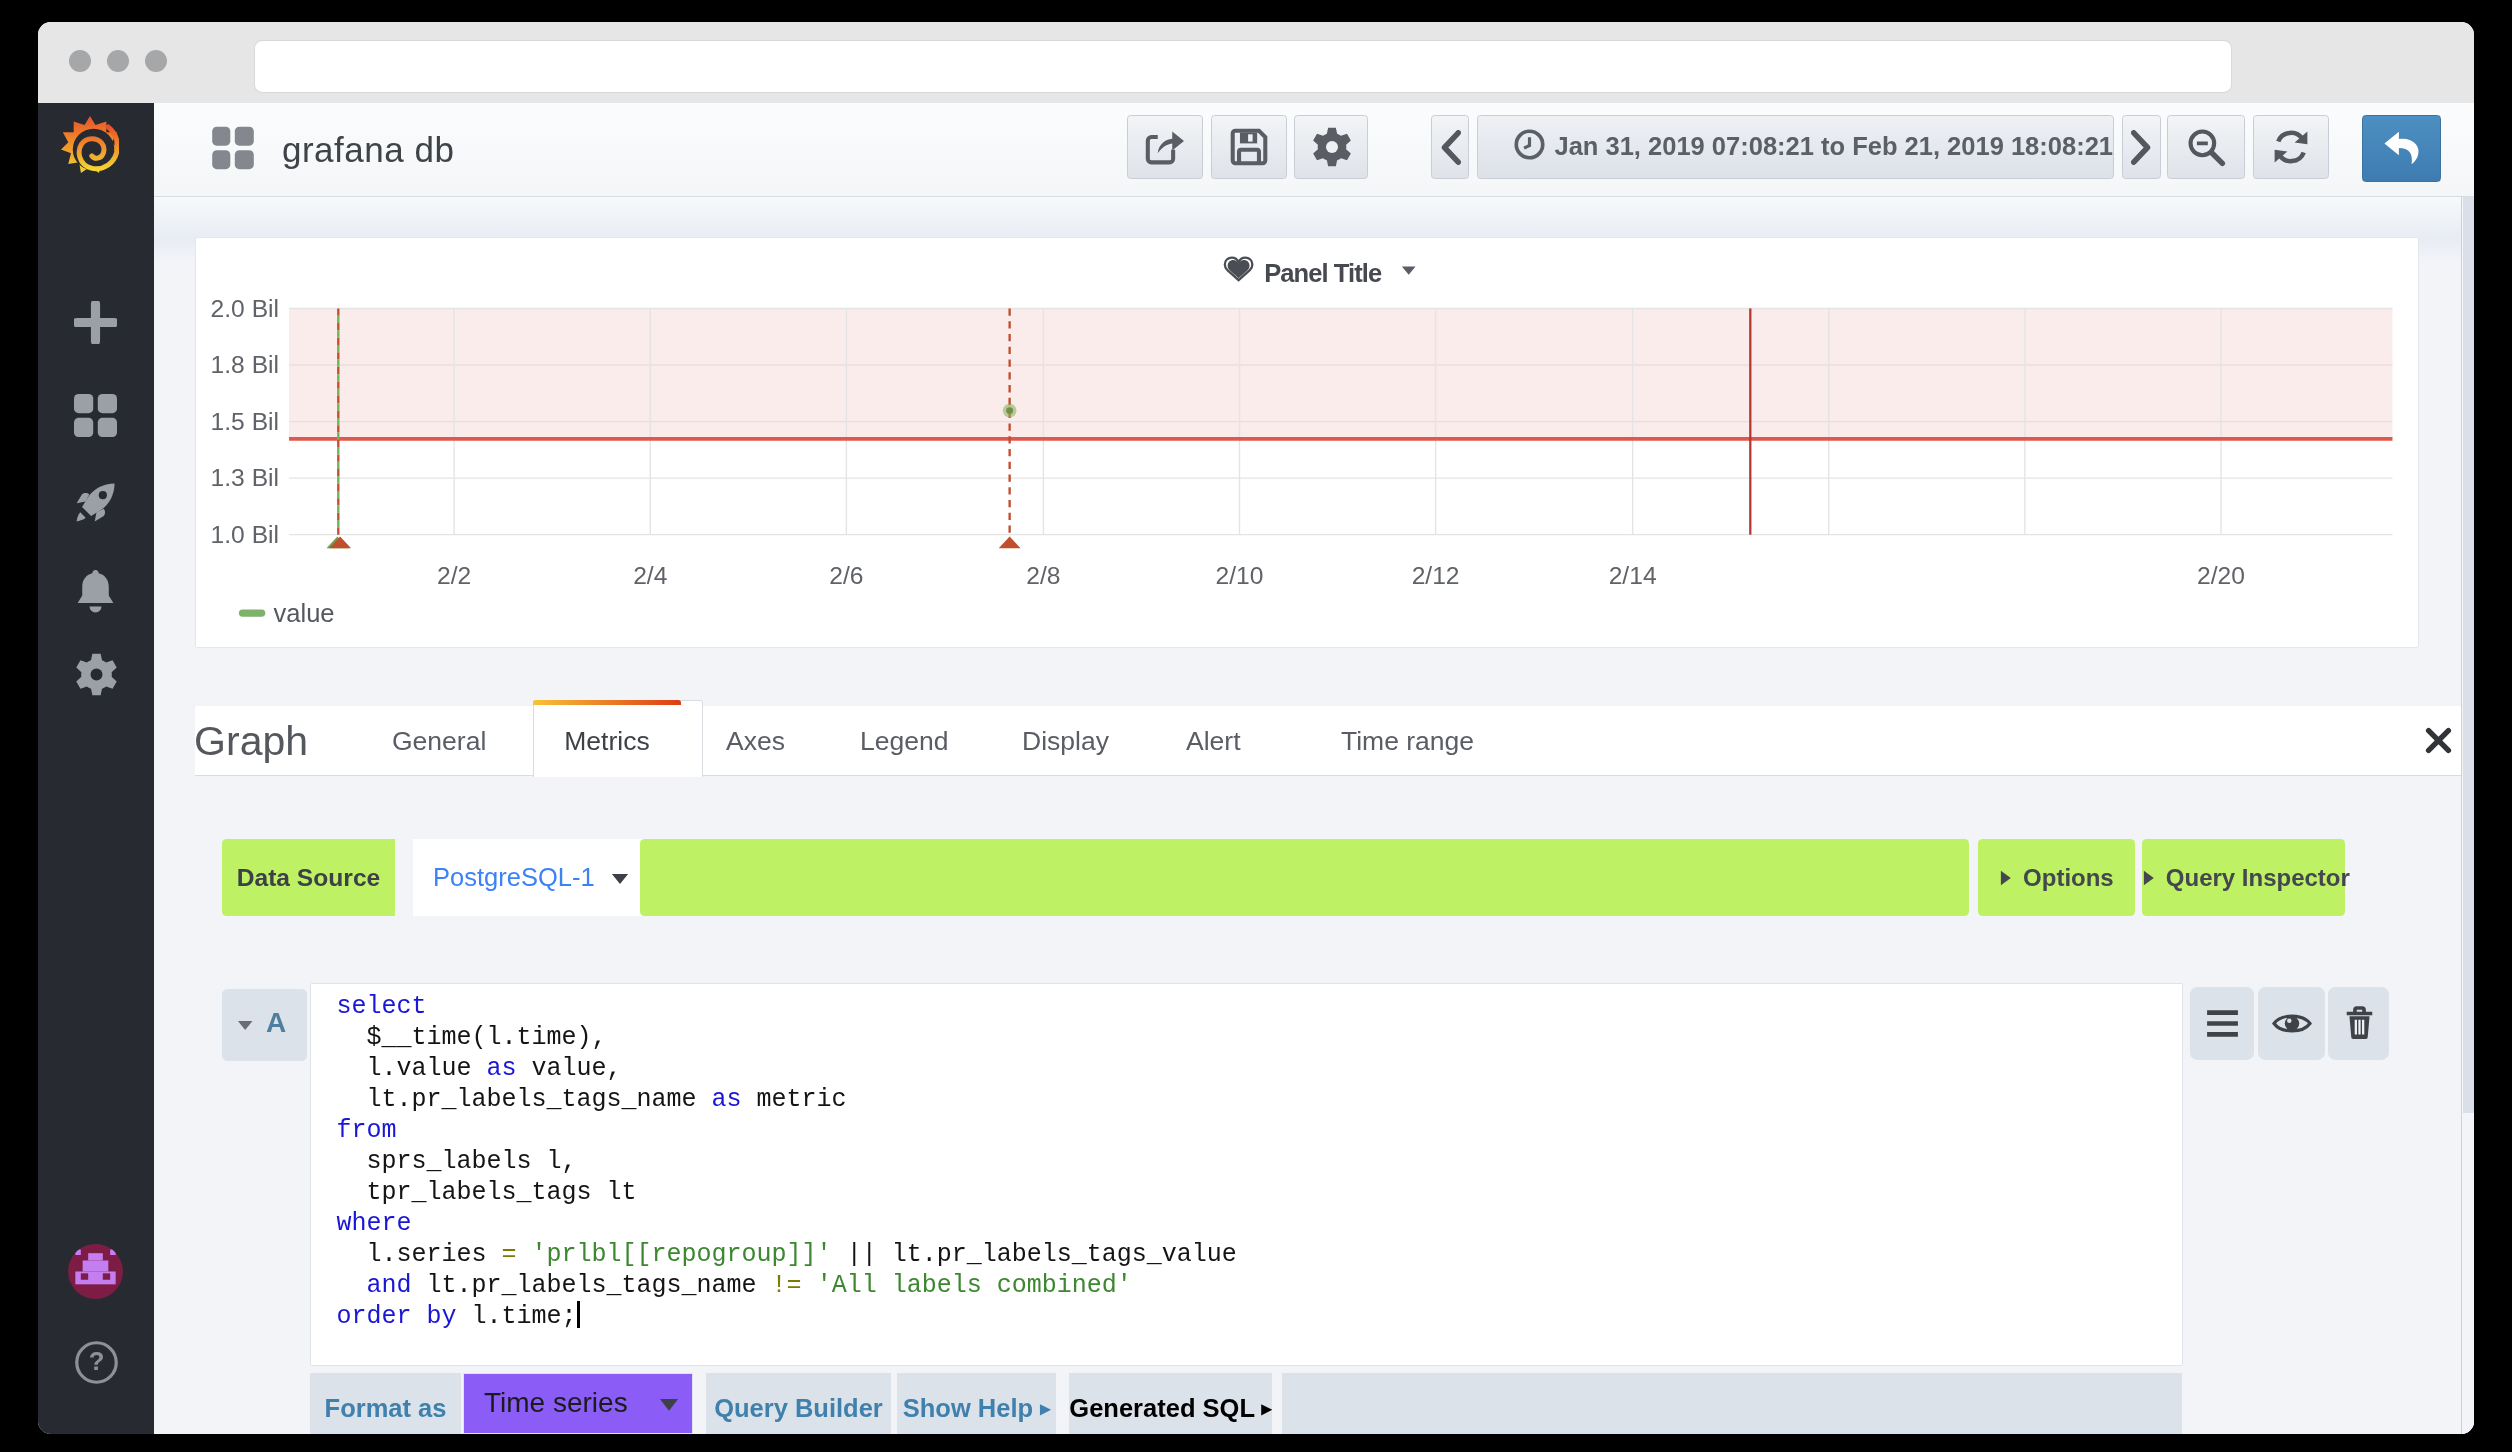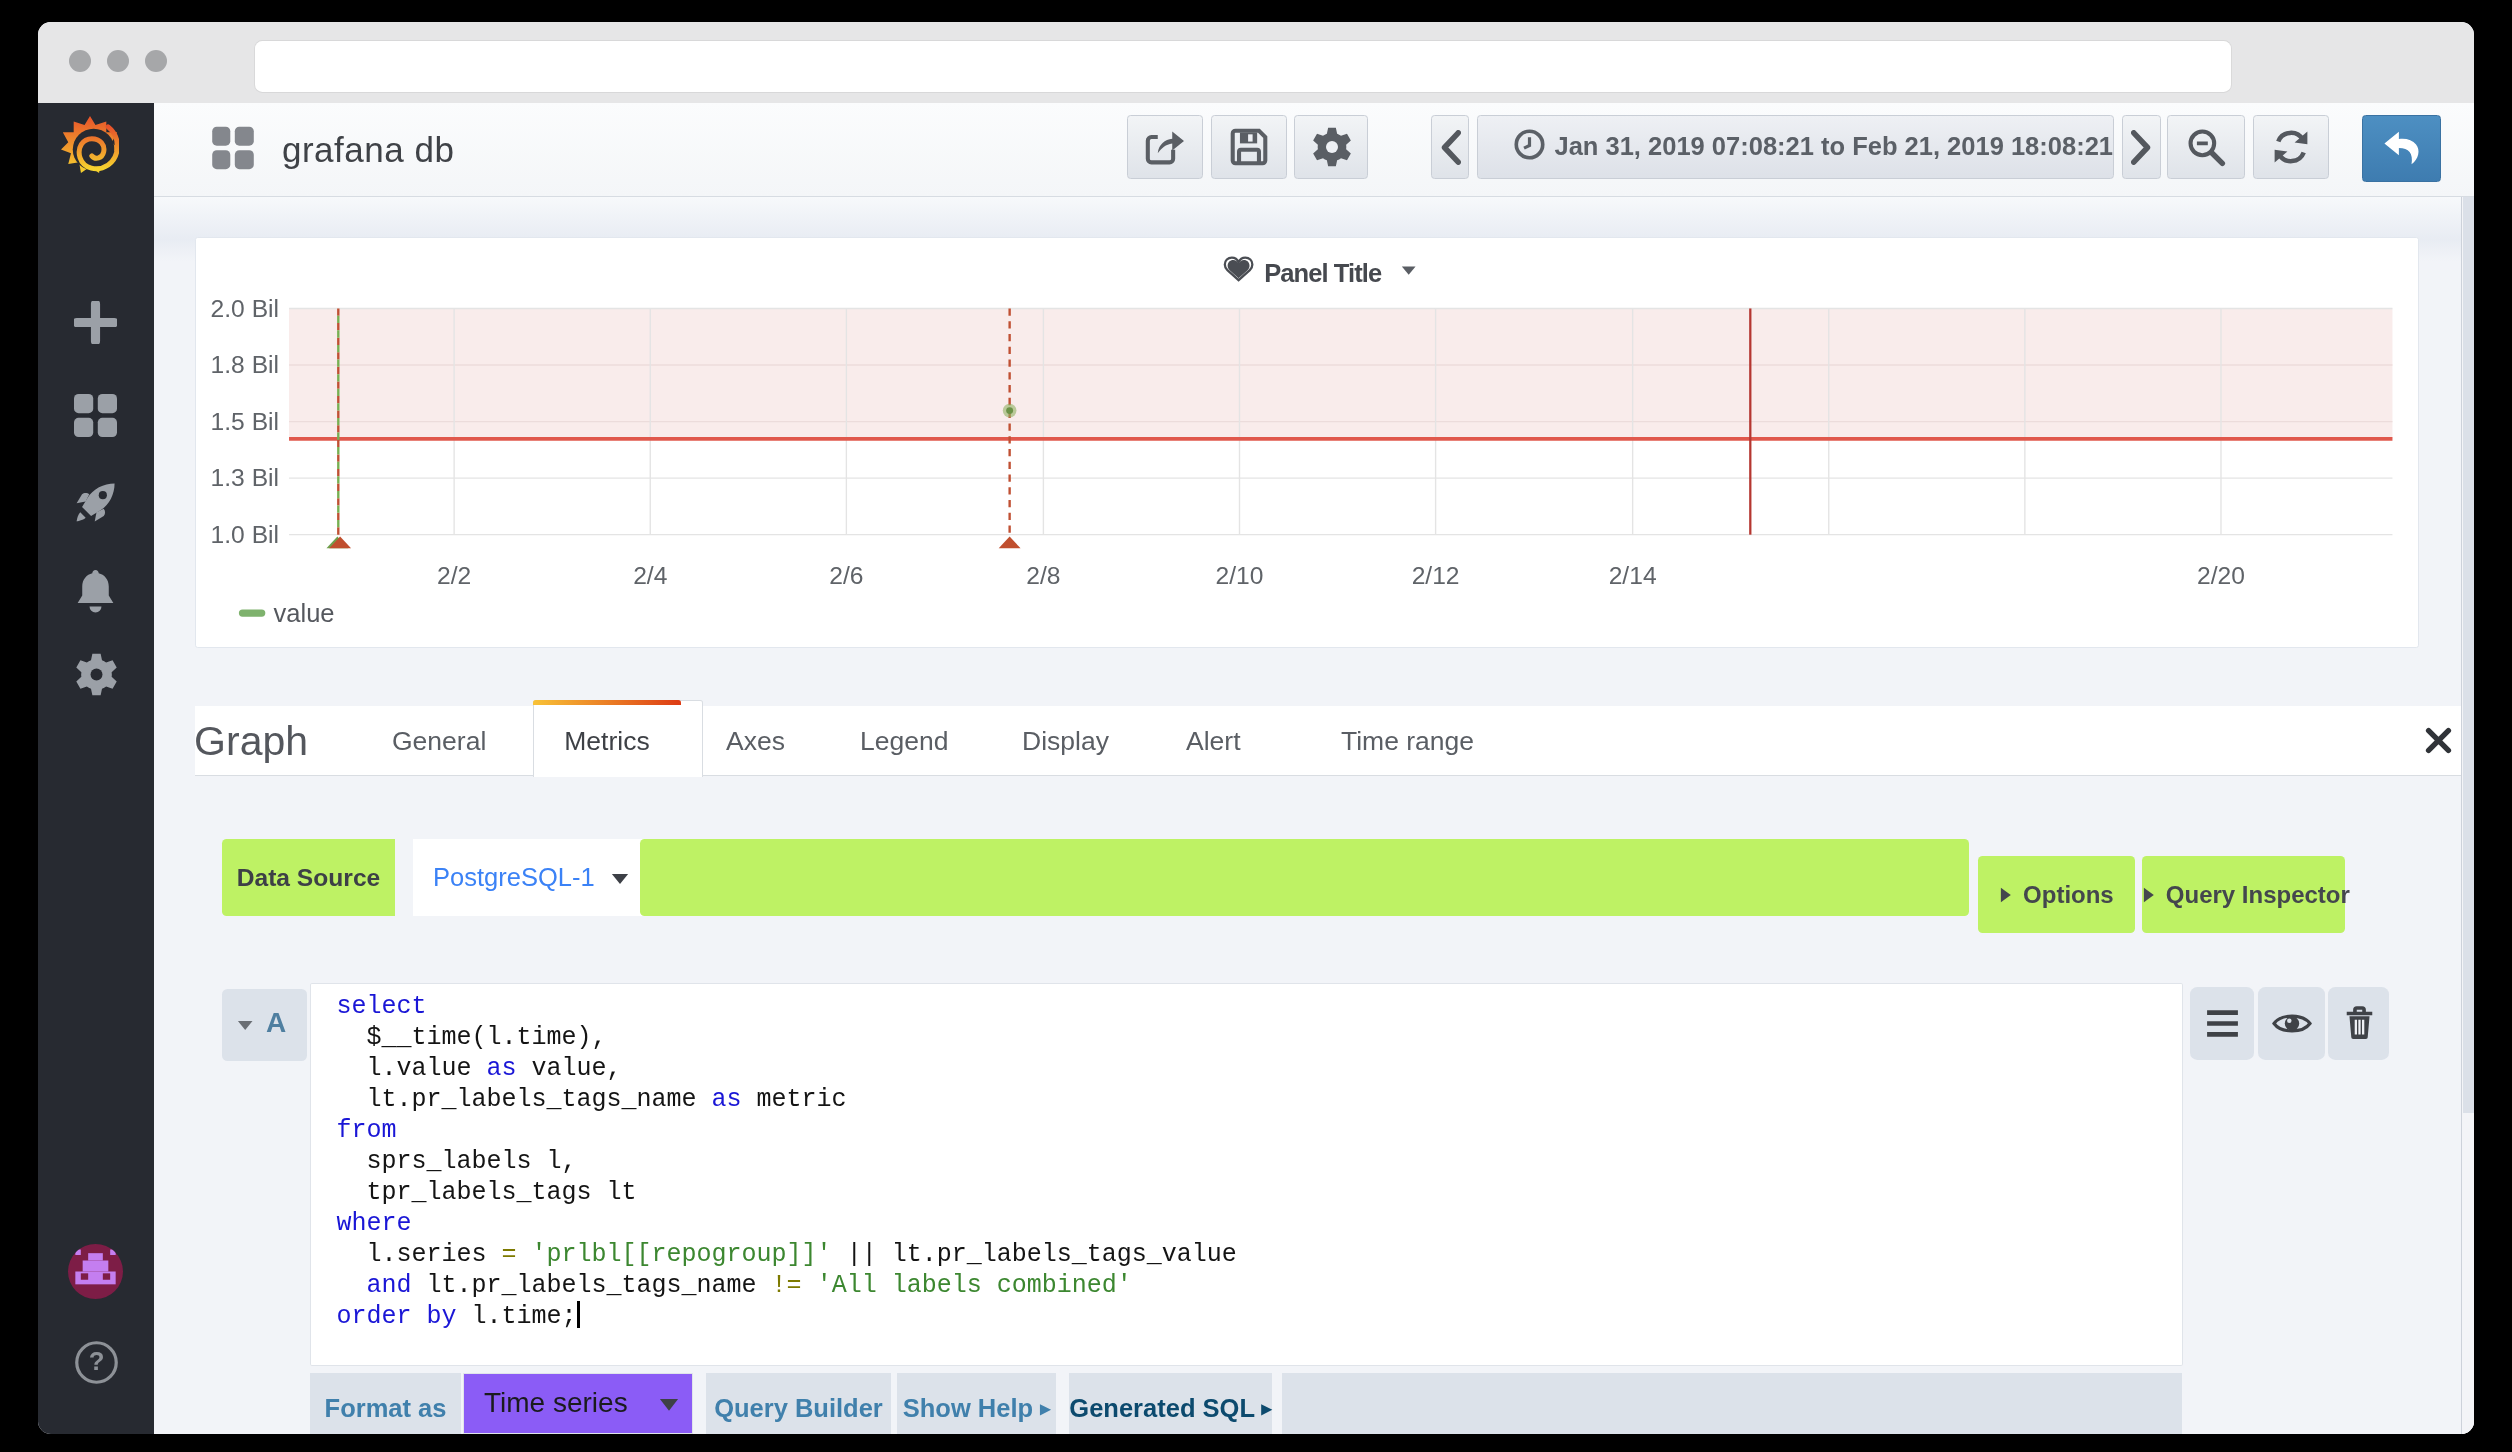--- a/index.html
+++ b/index.html
@@ -32,21 +32,21 @@
 #tabrow { position:absolute; left:41px; top:509px; width:2266px; height:70px; background:#fff; border-bottom:0.9px solid #d9dde2; }
 
 .dsbox { position:absolute; background:#bef264; }
 
 #editor { position:absolute; left:156px; top:786px; width:1873px; height:383px; background:#fff; border:0.9px solid #e0e4ea; border-radius:1.8px; }
 pre.code { position:absolute; left:25.5px; top:7.3px; font-family:"Liberation Mono", monospace; font-size:25px; line-height:31px; color:#141414; }
 .kw { color:#1a16d6; }
 .str { color:#3c8730; }
 .op { color:#7d7a00; }
 .tab { position:absolute; top:20px; font-size:26.5px; color:#5a5e64; }
-.dsbox.opt { top:642px; height:77px; font-weight:bold; font-size:24px; color:#44474d; text-align:center; line-height:77px; border-radius:4.6px; white-space:nowrap;margin-top:17px; }
+.dsbox.opt { top:642px; height:77px; font-weight:bold; font-size:24px; color:#44474d; text-align:center; line-height:77px; border-radius:4.6px; white-space:nowrap; }
 .dsbox.opt svg { vertical-align:-0.9px; margin-right:11px; }
 .qbtn { position:absolute; top:790px; height:73px; background:#dce2ea; border-radius:7.3px; }
 .bbox { position:absolute; top:1176px; height:77px; background:#dce2ea; font-size:25.5px; text-align:center; line-height:71px; white-space:nowrap; }
 .tri { font-size:20px; vertical-align:1.8px; }
 #scrollbar { position:absolute; left:2423px; top:175px; width:12.8px; height:1237px; background:#f3f4f7; border-left:0.9px solid #cdd2da; }
 #thumb { position:absolute; left:0.9px; top:0px; width:12px; height:916px; background:#dbe0e8; }
 </style>
 </head>
 <body>
 <div id="win">
@@ -350,21 +350,21 @@
     <div id="bottomrow">
       <div class="bbox" style="left:156px; width:151px; color:#4080ac; font-weight:bold;">Format as</div>
       <div class="abs" style="left:309px; top:1176px; width:230px; height:61px; background:#8b5cf6; border:0.9px solid #e0e4ea; font-size:28px; color:#1a1b1d; line-height:57px;">
         <span style="margin-left:20px;">Time series</span>
         <svg width="20" height="13.7" viewBox="0 0 22 15" style="margin-left:24px;">
             <path d="M1 1 L21 1 L11 14 Z" fill="#3d4046"></path>
           </svg>
       </div>
       <div class="bbox" style="left:552px; width:185px; color:#4080ac; font-weight:bold;">Query Builder</div>
       <div class="bbox" style="left:743px; width:159px; color:#4080ac; font-weight:bold;">Show Help <span class="tri">▸</span></div>
-      <div class="bbox" style="left:915px; width:203px; color:#0c4a6e; font-weight:bold;">Generated SQL <span class="tri">▸</span></div>
+      <div class="bbox" style="left:915px; width:203px; color:#000000; font-weight:bold;">Generated SQL <span class="tri">▸</span></div>
       <div class="bbox" style="left:1128px; width:900px;"></div>
     </div>
   </div>
   <div id="scrollbar">
       <div id="thumb"></div>
     </div>
 </div>
 
 
 </body></html>

